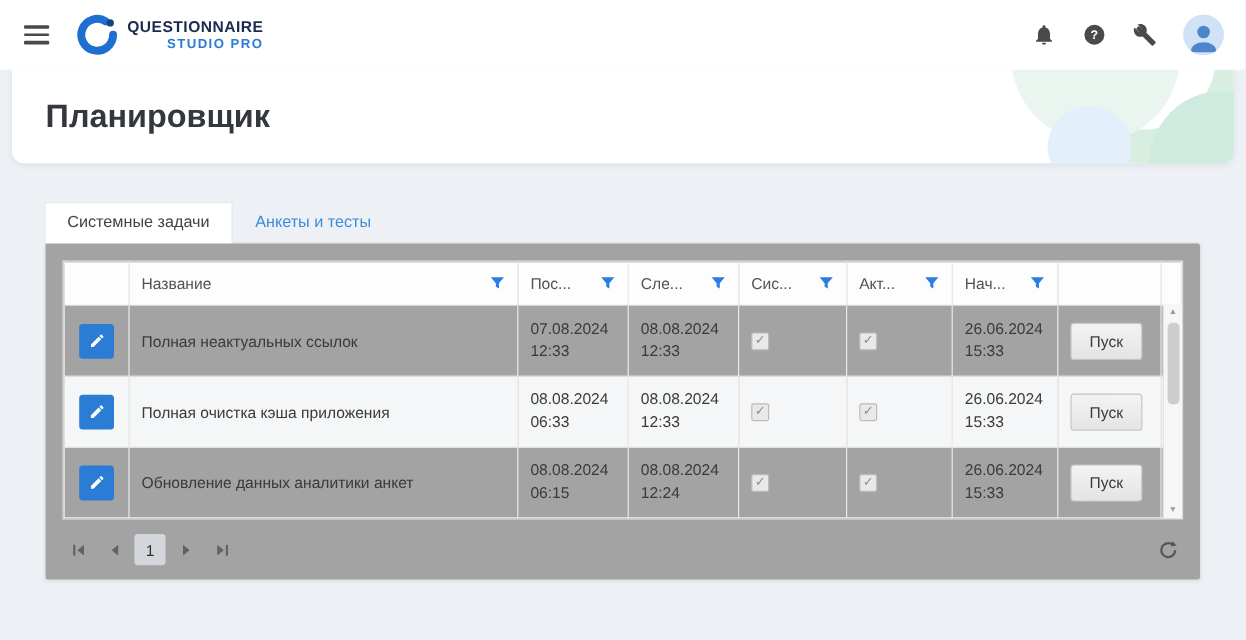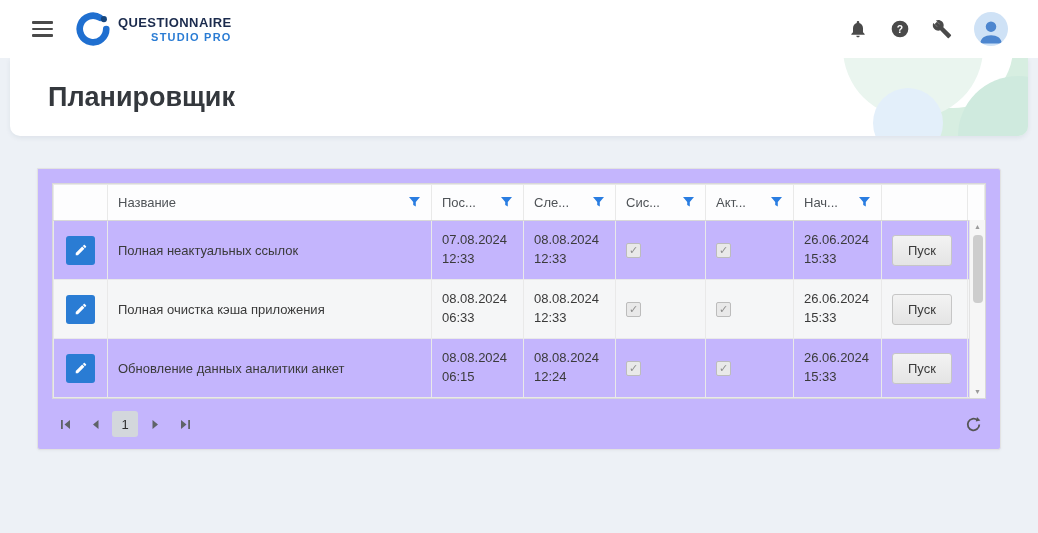--- a/index.html
+++ b/index.html
@@ -8,21 +8,21 @@
   body {
     width:1038px; height:533px; overflow:hidden; position:relative;
     background:#edf1f6;
     font-family:"Liberation Sans", sans-serif;
     color:#3a3a3a;
   }
 
   
   .topbar {
     height:58px; background:#fff; display:flex; align-items:center;
-    padding:0 30px; position:relative; z-index:5;
+    padding:0 18px; position:relative; z-index:5;
   }
   .hamburger { cursor:pointer; margin-right:20px; padding:4px 2px; }
   .hamburger span { display:block; width:21px; height:2.5px; background:#4a4a4a; margin:4px 0; border-radius:1px; }
   .logo { display:flex; align-items:center; gap:7px; margin-right:38px; cursor:pointer; }
   .logo-text { display:flex; flex-direction:column; }
   .logo-main { font-size:13px; font-weight:800; color:#1b2b4d; letter-spacing:.4px; }
   .logo-sub  { font-size:11px; font-weight:800; color:#2a7cd4; letter-spacing:1.2px; text-align:right; margin-top:1px; }
   .top-nav { display:flex; gap:28px; }
   .top-nav a { font-size:13.5px; color:#67696c; text-decoration:none; cursor:pointer; }
   .topbar-spacer { flex:1; }
@@ -31,41 +31,41 @@
   .avatar { width:34px; height:34px; border-radius:50%; background:#cfe2f6; display:flex; align-items:flex-end; justify-content:center; overflow:hidden; }
 
   
   .header-card {
     margin:0 10px; height:78px; background:#fff;
     border-radius:0 0 10px 10px;
     box-shadow:0 2px 5px rgba(40,60,90,.08);
     position:relative; overflow:hidden;
     display:flex; align-items:center; padding-left:24px;
   }
-  .header-card h1 { margin:14px; font-size:27px; font-weight:600; color:#34383d; }
+  .header-card h1 { margin:4px; font-size:27px; font-weight:600; color:#34383d; }
   .decor { position:absolute; border-radius:50%; }
   .decor1 { right:-35px; top:-60px; width:160px; height:160px; background:#d7eee1; }
   .decor2 { right:45px;  top:-80px; width:140px; height:140px; background:#eaf5ef; }
   .decor3 { right:-50px; top:18px;  width:120px; height:120px; background:#cfeade; }
   .decor4 { right:15px;  top:-70px; width:120px; height:120px; background:#ffffff; }
   .decor5 { right:85px;  top:30px;  width:70px;  height:70px;  background:#e3effa; }
 
   
   .content { margin:32px 37px 0; }
   .tabs { display:flex; position:relative; z-index:2; }
   .tab {
     padding:8px 18px 9px; font-size:13.5px; color:#3c8bd9; cursor:pointer;
     border:1px solid transparent; background:transparent;
   }
   .tab.active {
     background:#fff; border:1px solid #e2e2e2; border-bottom-color:#fff;
     color:#3f4348; margin-bottom:-1px; border-radius:2px 2px 0 0; cursor:default;
   }
   .panel {
-    background:#c4b5fd; border:1px solid #e2e2e2; border-radius:0 3px 3px 3px;
+    background:#a3a3a3; border:1px solid #e2e2e2; border-radius:0 3px 3px 3px;
     padding:14px 14px 0; box-shadow:0 1px 3px rgba(0,0,0,.04);
   }
 
   
   .table-wrap { position:relative; border:1px solid #d8d8d8; }
   table { width:100%; border-collapse:collapse; table-layout:fixed; }
   th, td { border:1px solid #e9e9e9; padding:8px 10px; text-align:left; vertical-align:middle; font-size:13px; color:#3a3a3a; }
   thead th { height:36px; padding:0 10px; font-weight:400; color:#4f5357; background:#fdfdfe; border-bottom:1px solid #d8d8d8; }
   .hcell { display:flex; align-items:center; justify-content:space-between; gap:6px; }
   .hcell .hlabel { white-space:nowrap; overflow:hidden; }
@@ -164,20 +164,24 @@
   <div class="decor decor1"></div>
   <div class="decor decor4"></div>
   <div class="decor decor2"></div>
   <div class="decor decor3"></div>
   <div class="decor decor5"></div>
   <h1>Планировщик</h1>
 </section>
 
 <main class="content">
 
+  <div class="tabs">
+    <div class="tab active">Системные задачи</div>
+    <div class="tab">Анкеты и тесты</div>
+  </div>
 
   <div class="panel">
 
     <div class="table-wrap">
       <table>
         <colgroup>
           <col style="width:54px">
             <col>
             <col style="width:92px">
             <col style="width:92px">

